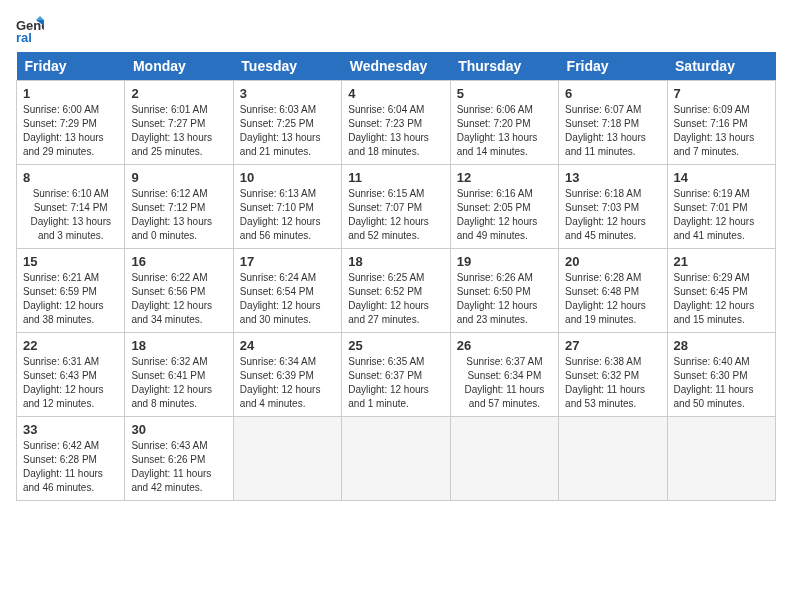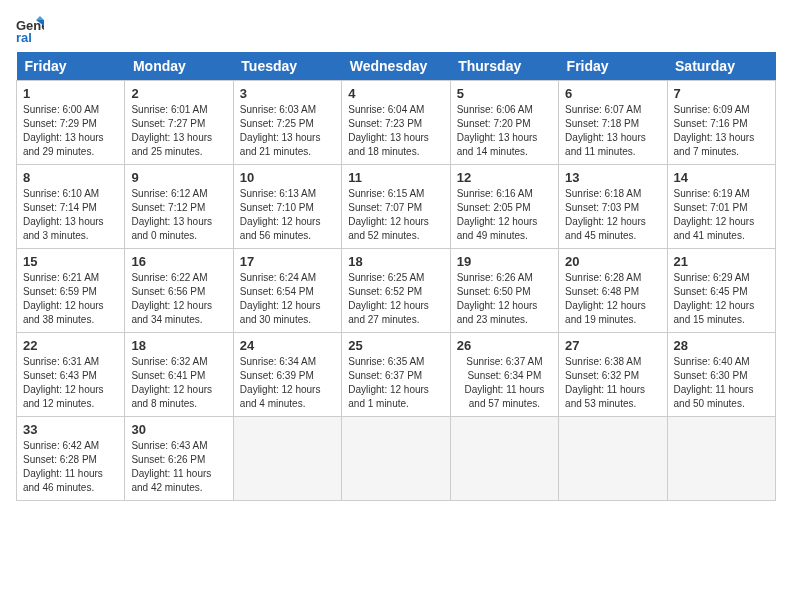--- a/index.html
+++ b/index.html
@@ -159,21 +159,21 @@
           <span class="day-num">7</span>
           <div class="cell-text" style="white-space: pre-line;">Sunrise: 6:09 AM
 Sunset: 7:16 PM
 Daylight: 13 hours
 and 7 minutes.</div>
         </td>
       </tr>
       <tr>
         <td>
           <span class="day-num">8</span>
-          <div class="cell-text" style="white-space: pre-line;">Sunrise: 6:10 AM
+          <div class="cell-text" style="white-space: pre-line; text-align: center;">Sunrise: 6:10 AM
 Sunset: 7:14 PM
 Daylight: 13 hours
 and 3 minutes.</div>
         </td>
         <td>
           <span class="day-num">9</span>
           <div class="cell-text" style="white-space: pre-line;">Sunrise: 6:12 AM
 Sunset: 7:12 PM
 Daylight: 13 hours
 and 0 minutes.</div>

